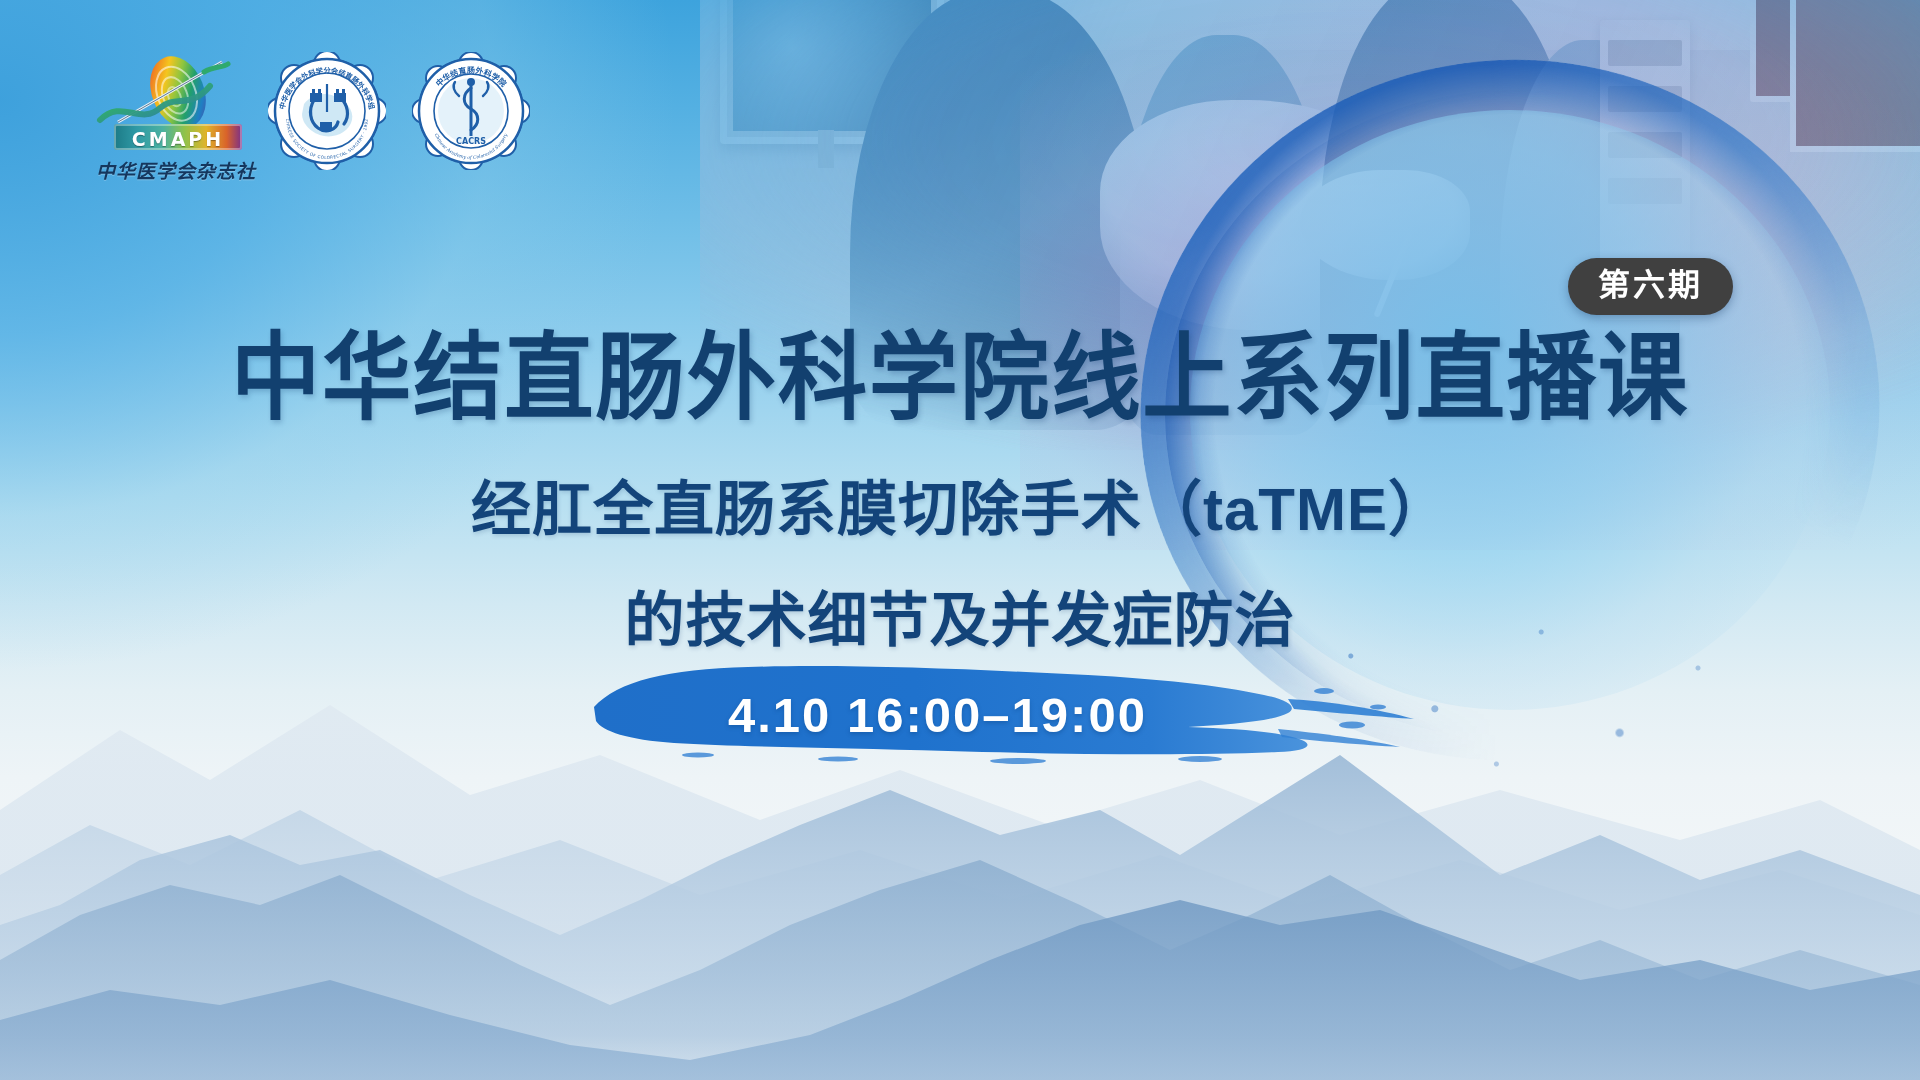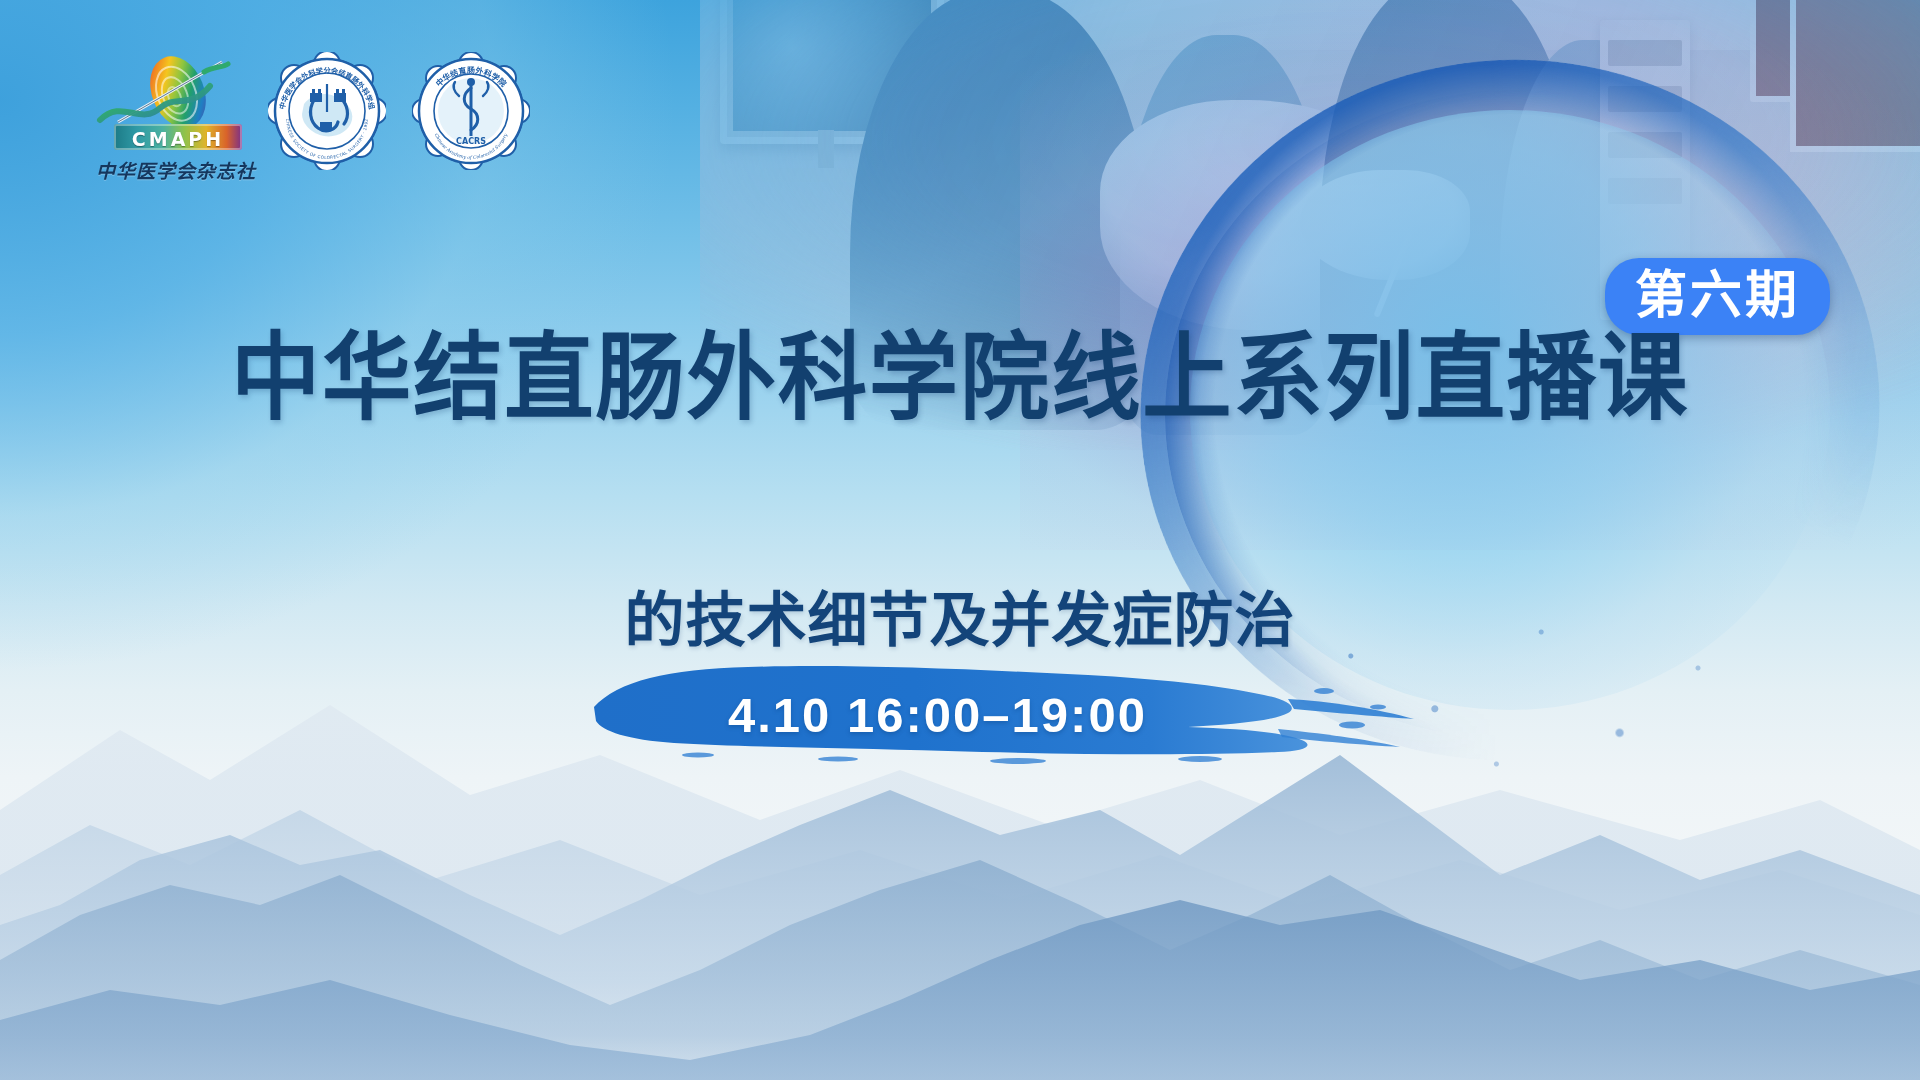--- a/index.html
+++ b/index.html
@@ -189,25 +189,25 @@
     font-style:italic;
     text-shadow:0 1px 0 rgba(255,255,255,.25);
     white-space:nowrap;
   }
 
   .seal{position:relative;width:118px;height:118px;flex:0 0 118px;}
   .seal svg{display:block;width:118px;height:118px;}
 
   
   .badge{
-    position:absolute;left:1605px;top:258px;
-    background:#3b82f6;color:#fff;
+    position:absolute;left:1568px;top:258px;
+    background:#404040;color:#fff;
     border-radius:34px;
     padding:11px 30px 14px;
-    font-size:52px;font-weight:700;letter-spacing:3px;line-height:1;
+    font-size:32px;font-weight:700;letter-spacing:3px;line-height:1;
     box-shadow:0 3px 10px rgba(15,50,95,.35);
     white-space:nowrap;
   }
 
   
   .title-main{
     position:absolute;left:0;top:330px;width:1920px;text-align:center;
     color:#12406f;
     font-size:96px;line-height:1;font-weight:700;
     letter-spacing:2px;
@@ -436,20 +436,21 @@
           <textPath href="#arcBot2" startOffset="50%" text-anchor="middle">Chinese Academy of Colorectal Surgery</textPath>
         </text>
       </svg>
     </div>
 
   </div>
 
   <div class="badge">第六期</div>
 
   <div class="title-main">中华结直肠外科学院线上系列直播课</div>
+  <div class="title-sub l1">经肛全直肠系膜切除手术（taTME）</div>
   <div class="title-sub l2">的技术细节及并发症防治</div>
 
   <div class="date-wrap">
     <svg viewBox="0 0 840 120" width="840" height="120">
       <defs>
         <linearGradient id="bs" x1="0" y1="0" x2="1" y2="0">
           <stop offset="0%" stop-color="#1f6fc9"></stop>
           <stop offset="45%" stop-color="#1f72cd"></stop>
           <stop offset="78%" stop-color="#2a7bd2"></stop>
           <stop offset="100%" stop-color="#4a93dc"></stop>

